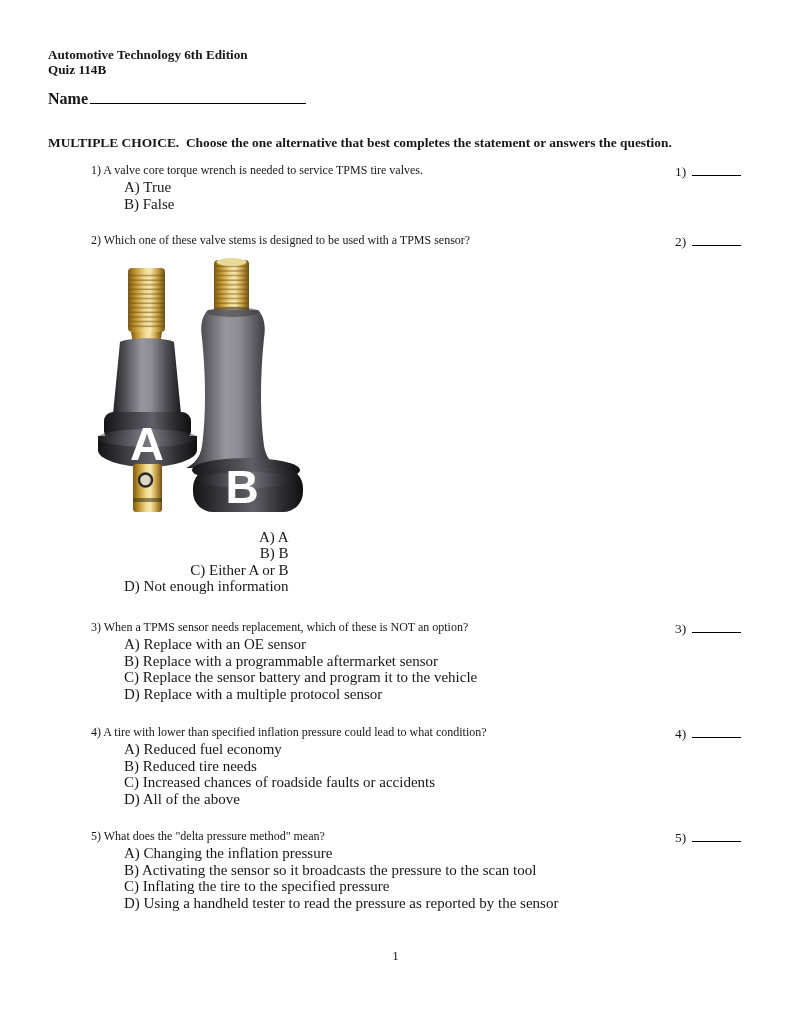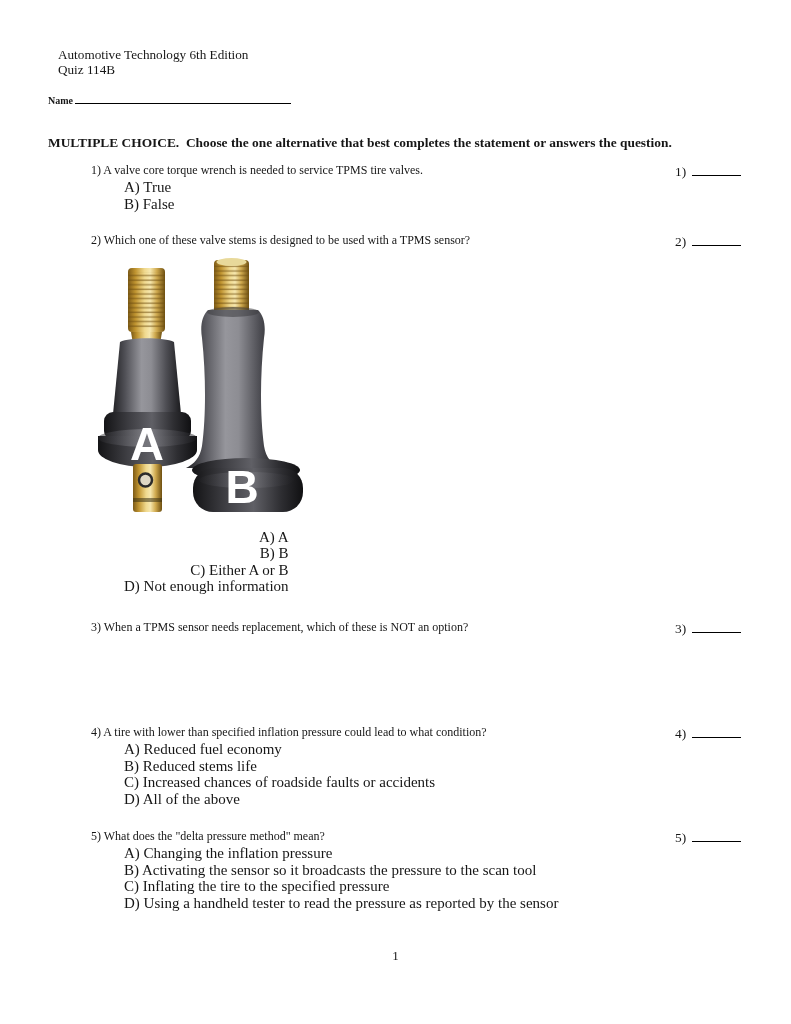--- a/index.html
+++ b/index.html
@@ -5,22 +5,22 @@
   html, body { margin: 0; padding: 0; }
   body {
     width: 791px; height: 1024px;
     position: relative;
     background: #ffffff;
     font-family: "Liberation Serif", "DejaVu Serif", serif;
     color: #161616;
     overflow: hidden;
   }
   .abs { position: absolute; }
-  .hdr-line { font-size: 13.2px; font-weight: 400; line-height: 15.5px; margin-left: 10px; }
-  .name-row { font-size: 10px; font-weight: 700; }
+  .hdr-line { font-size: 13.2px; font-weight: 700; line-height: 15.5px; }
+  .name-row { font-size: 16px; font-weight: 700; }
   .name-line {
     display: inline-block; width: 216px; height: 13px;
     border-bottom: 1.3px solid #000; margin-left: 2px;
   }
   .instructions { font-size: 13.4px; font-weight: 700; white-space: pre-wrap; }
   .q-line { font-size: 12px; line-height: 16.4px; white-space: nowrap; }
   .options { margin-left: 33px; margin-top: 1px; }
   .option { font-size: 15px; line-height: 16.4px; white-space: nowrap; }
   .ans-slot { left: 675px; font-size: 13.4px; white-space: nowrap; }
   .ans-line {
@@ -133,33 +133,39 @@
   <div class="option">B) B</div>
   <div class="option">C) Either A or B</div>
   <div class="option">D) Not enough information</div>
 </div>
 
 <div class="abs" style="left:91px; top:619px;">
   <div class="q-line">
     <span>3)</span>
     <span>When a TPMS sensor needs replacement, which of these is NOT an option?</span>
   </div>
+  <div class="options">
+    <div class="option">A) Replace with an OE sensor</div>
+    <div class="option">B) Replace with a programmable aftermarket sensor</div>
+    <div class="option">C) Replace the sensor battery and program it to the vehicle</div>
+    <div class="option">D) Replace with a multiple protocol sensor</div>
+  </div>
 </div>
 <div class="abs ans-slot" style="top:619px;">
   <span>3)</span><span class="ans-line"></span>
 </div>
 
 <div class="abs" style="left:91px; top:724px;">
   <div class="q-line">
     <span>4)</span>
     <span>A tire with lower than specified inflation pressure could lead to what condition?</span>
   </div>
   <div class="options">
     <div class="option">A) Reduced fuel economy</div>
-    <div class="option">B) Reduced stems life</div>
+    <div class="option">B) Reduced tire needs</div>
     <div class="option">C) Increased chances of roadside faults or accidents</div>
     <div class="option">D) All of the above</div>
   </div>
 </div>
 <div class="abs ans-slot" style="top:724px;">
   <span>4)</span><span class="ans-line"></span>
 </div>
 
 <div class="abs" style="left:91px; top:828px;">
   <div class="q-line">

